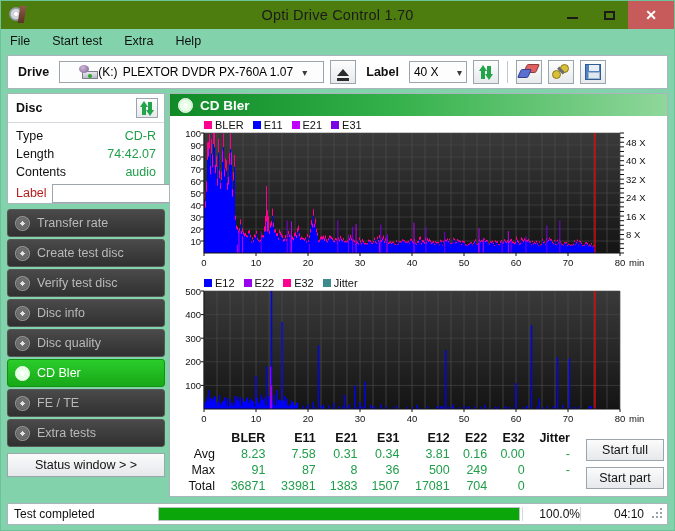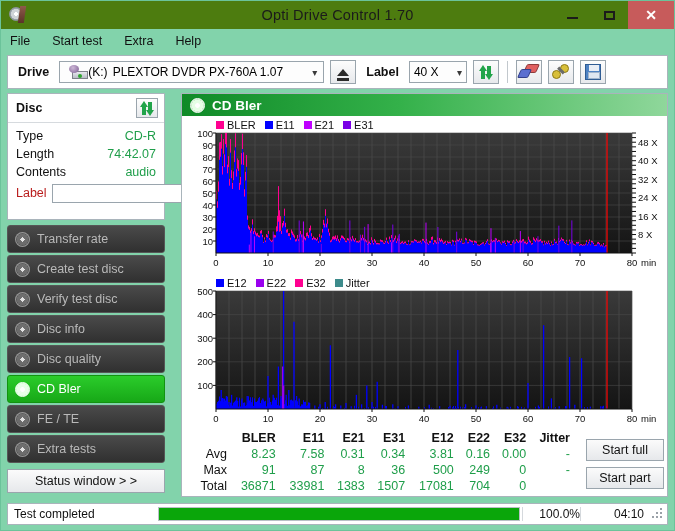--- a/index.html
+++ b/index.html
@@ -74,21 +74,21 @@
     padding: 0 6px;
     gap: 6px;
   }
   .tb-label { font-weight: bold; font-size: 12.5px; color: #111; padding: 0 4px; }
   .drive-select {
     flex: 0 0 265px;
     height: 22px;
     border: 1px solid #9aa5ad;
     background: #fdfdfd;
     display: flex; align-items: center;
-    padding: 0 6px;
+    padding: 0 16px;
     font-size: 12px;
     position: relative;
   }
   .drive-ico {
     width: 17px; height: 14px; margin-right: 5px; position: relative; flex: none;
   }
   .drive-ico .body { position:absolute; left:0; bottom:0; width:16px; height:8px;
     background: linear-gradient(180deg,#e8e8ee,#b9bcc6); border:1px solid #7e8189; }
   .drive-ico .top { position:absolute; left:3px; top:0; width:10px; height:8px; border-radius:50%;
     background: radial-gradient(circle at 40% 35%, #cdb7d6, #7c5d92); }
@@ -129,38 +129,38 @@
   .key-ico .k3 { position:absolute; left:5px; top:5px; width:8px; height:3px; background:#6b6b6b; transform: rotate(45deg);}
   .save-ico { position:relative; width:16px; height:16px; background:#4f83c4; border:1px solid #2f5c93;}
   .save-ico .s1 { position:absolute; left:3px; top:0; width:10px; height:6px; background:#e9eef5; }
   .save-ico .s2 { position:absolute; left:2px; bottom:0; width:12px; height:7px; background:#dfe7f1; border:1px solid #9fb4cd;}
 
   
   .body {
     display: flex;
     margin: 4px 6px 0 6px;
     height: 404px;
-    gap: 16px;
+    gap: 4px;
   }
   .left-col {
     width: 158px;
     display: flex; flex-direction: column;
   }
   .disc-panel {
     background: #ffffff;
     border: 1px solid #a9b4bb;
     padding: 0;
   }
   .disc-head {
     display: flex; align-items: center; justify-content: space-between;
     padding: 4px 6px 4px 8px;
     border-bottom: 1px solid #d6dade;
   }
   .disc-head-title { font-weight: bold; font-size: 12.5px; color: #111; }
-  .disc-rows { padding: 4px 8px 16px 8px; }
+  .disc-rows { padding: 4px 8px 0 8px; }
   .disc-row {
     display: flex; justify-content: space-between;
     font-size: 12.5px; line-height: 18px;
   }
   .disc-row .k { color: #111; }
   .disc-row .v { color: #1f9e4a; }
   .label-row { display: flex; align-items: center; gap: 5px; margin-top: 2px; }
   .label-row .k { font-size: 12.5px; color:#b91c1c; }
   .label-input {
     flex: 1; height: 19px; border: 1px solid #9aa5ad; background: #fff;

